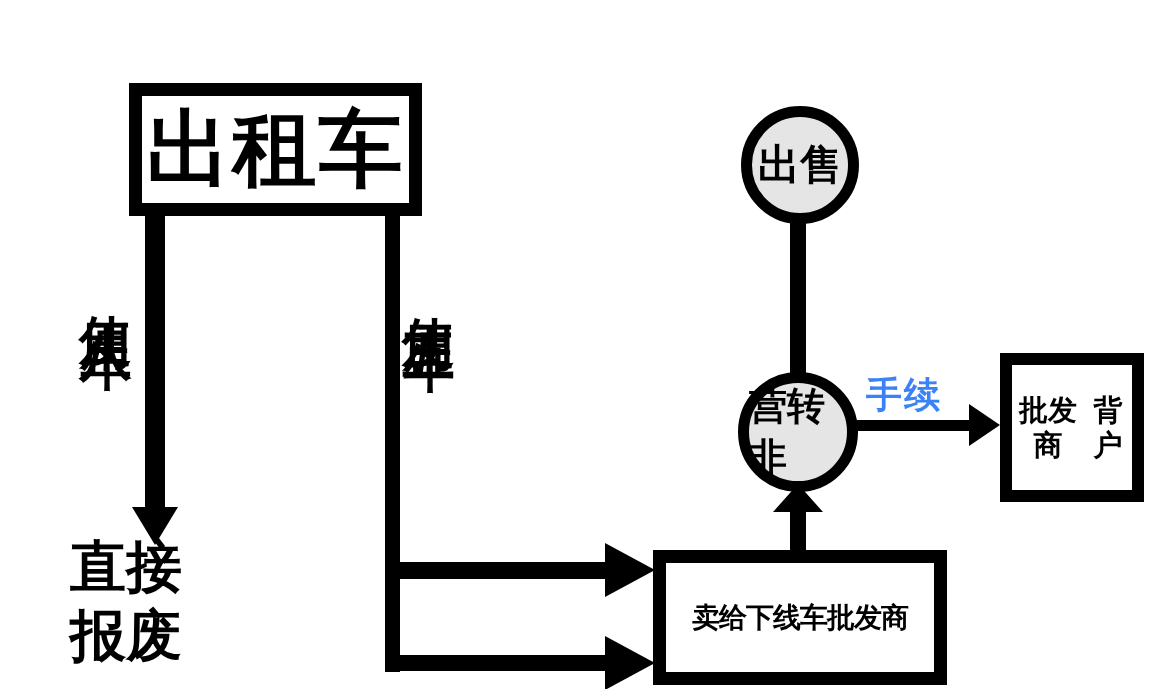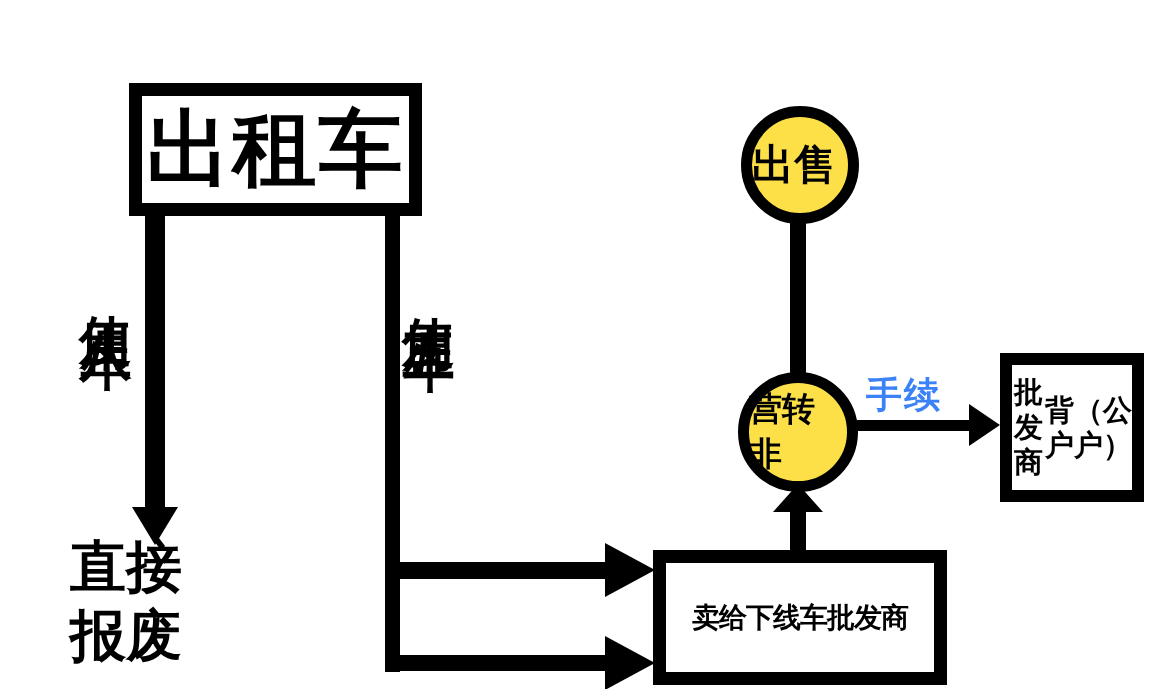--- a/index.html
+++ b/index.html
@@ -27,27 +27,28 @@
   }
   .taxi-box      { left: 129px; top: 45px;  width: 293px; height: 133px; font-size: 84px; letter-spacing: 2px; }
   .wholesaler-box{ left: 653px; top: 512px; width: 294px; height: 135px; font-size: 28px; letter-spacing: -1px; }
   .buyer-box     { left: 1000px; top: 315px; width: 144px; height: 149px; border-width: 12px;
                    flex-direction: row; font-size: 29px; line-height: 1.2; }
 
   
   .node-circle {
     border: 11px solid #000000;
     border-radius: 50%;
-    background: #fde047;
+    background: #e5e5e5;
     display: flex;
     align-items: center;
+    justify-content: center;
     font-weight: 900;
   }
   .sell-circle { left: 741px; top: 68px;  width: 118px; height: 118px; font-size: 42px; }
-  .yzf-circle  { left: 738px; top: 334px; width: 120px; height: 120px; font-size: 33px; }
+  .yzf-circle  { left: 738px; top: 334px; width: 120px; height: 120px; font-size: 38px; }
 
   
   .shaft { background: #000000; }
   .left-line       { left: 145px; top: 177px; width: 20px; height: 292px; }
   .mid-line        { left: 385px; top: 177px; width: 15px; height: 457px; }
   .arrow1-shaft    { left: 385px; top: 524px; width: 222px; height: 17px; }
   .arrow2-shaft    { left: 385px; top: 617px; width: 222px; height: 16px; }
   .uparrow-shaft   { left: 790px; top: 461px; width: 16px;  height: 52px; }
   .circles-line    { left: 790px; top: 184px; width: 16px;  height: 152px; }
   .shouxu-shaft    { left: 857px; top: 382px; width: 114px; height: 11px; }
@@ -131,16 +132,15 @@
     <span>出售</span>
   </div>
 
   <div class="abs shaft shouxu-shaft"></div>
   <div class="abs head shouxu-head"></div>
   <div class="abs shouxu-label">手续</div>
 
   <div class="abs node-box buyer-box">
     <div>批发商</div>
     <div>背户</div>
-    <div>（公户）</div>
   </div>
 
 </div>
 
 </body></html>

